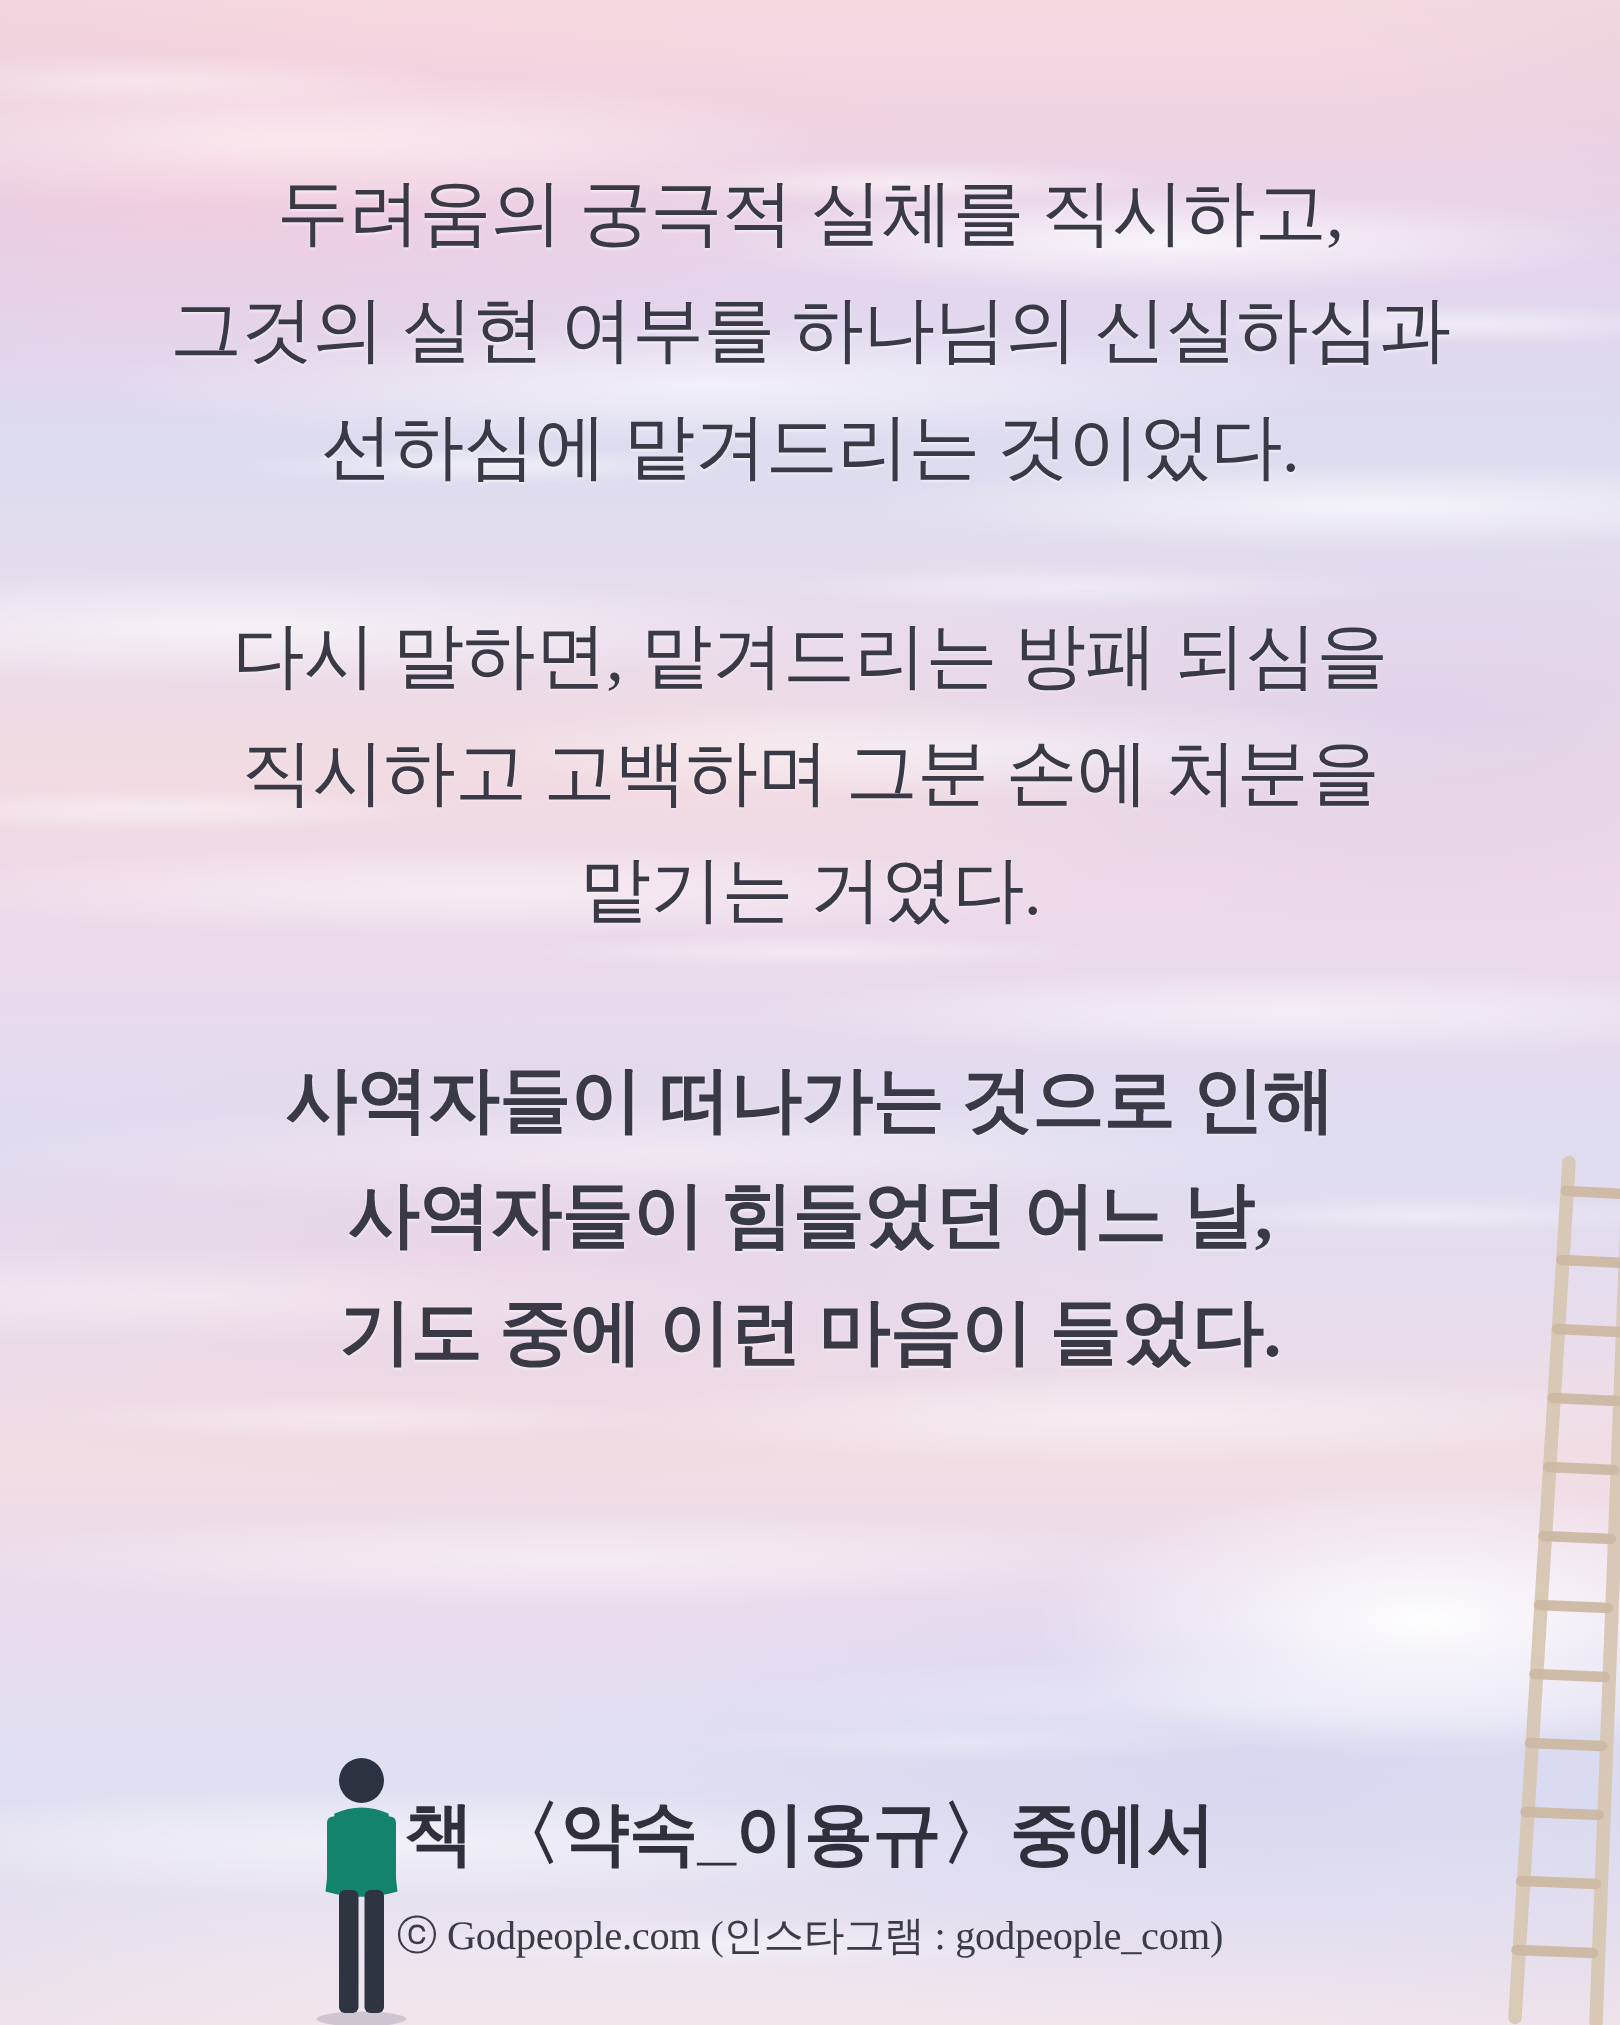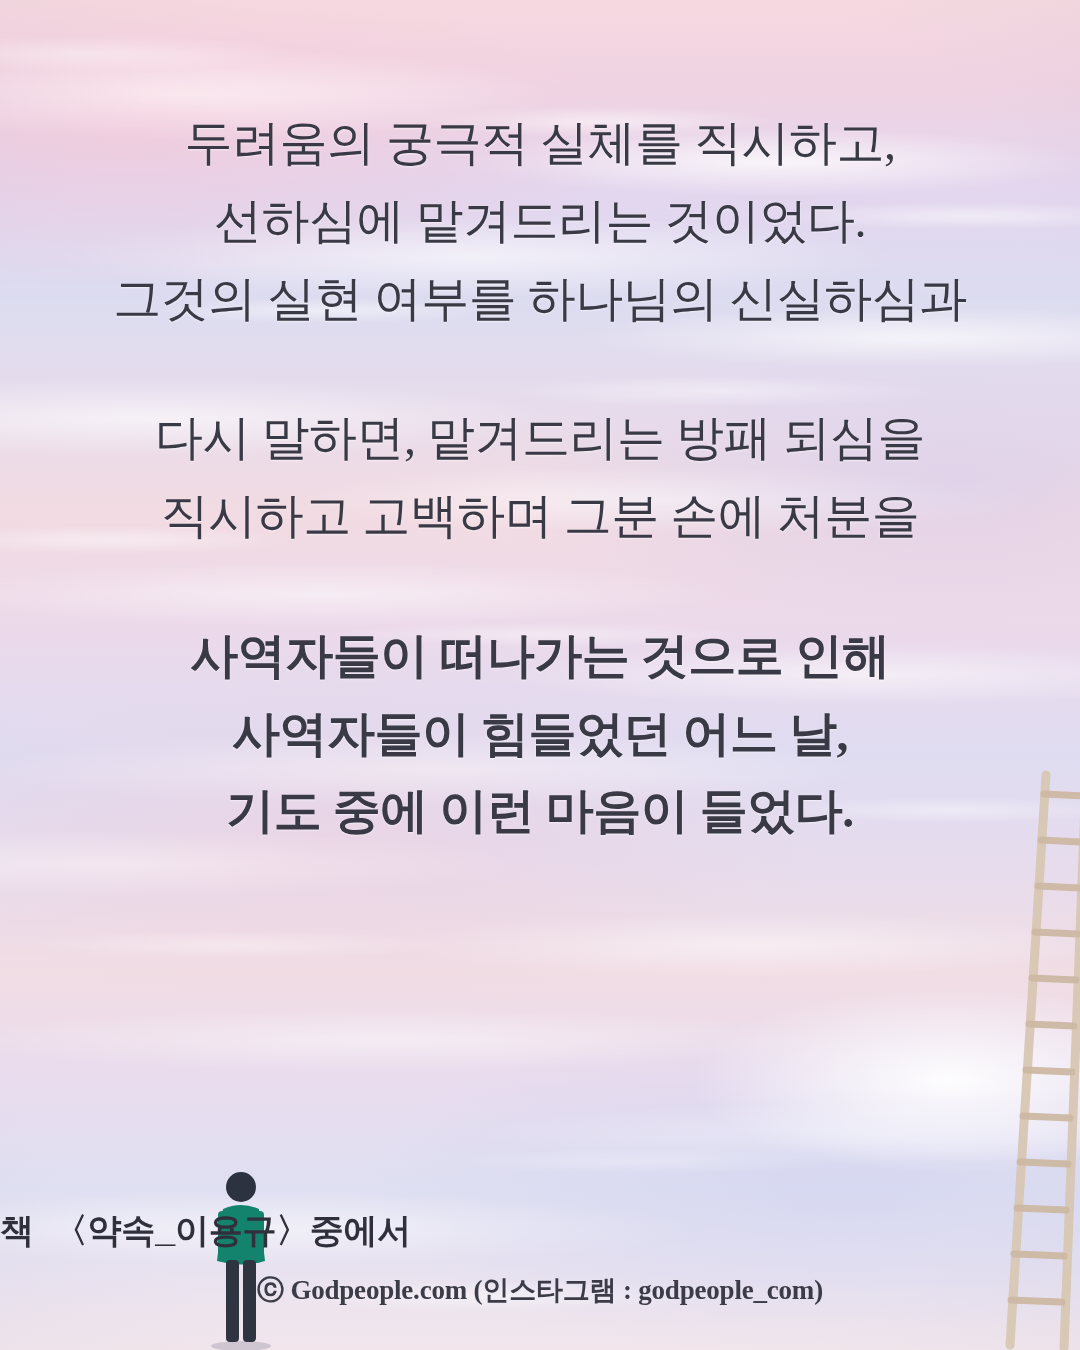--- a/index.html
+++ b/index.html
@@ -126,36 +126,36 @@
   }
   .quote .para { margin: 0 0 62px 0; }
   .quote .para:last-child { margin-bottom: 0; font-weight: bold; }
   .quote .line { display: block; white-space: nowrap; }
 
   .source {
     position: absolute;
     left: 0;
     right: 0;
     bottom: 96px;
-    text-align: left;
-    font-family: Liberation Mono, monospace;
-    font-size: 34px;
+    text-align: center;
+    font-family: Liberation Sans, sans-serif;
+    font-size: 46px;
     font-weight: 700;
     color: #30303c;
     letter-spacing: -0.3px;
   }
   .credit {
     position: absolute;
     left: 0;
     right: 0;
     bottom: 42px;
     text-align: center;
     font-family: "Liberation Serif", serif;
     font-size: 27px;
-    font-weight: 700;
+    font-weight: 400;
     color: #3c3c48;
     letter-spacing: -0.2px;
   }
 </style>
 </head>
 <body>
 
 <div id="card">
 
   <div class="sky sky-base"></div>
@@ -192,26 +192,27 @@
     <path d="M27 44 q18 -8 36 0 l6 52 q-24 7 -48 0 z" fill="#13836d"></path>
     <rect x="22" y="46" width="9" height="50" rx="4" fill="#13836d"></rect>
     <rect x="59" y="46" width="9" height="50" rx="4" fill="#13836d"></rect>
     <rect x="30" y="95" width="13" height="82" rx="4" fill="#2e3440"></rect>
     <rect x="47" y="95" width="13" height="82" rx="4" fill="#2e3440"></rect>
   </svg>
 
   <div class="quote">
     <p class="para">
       <span class="line">두려움의 궁극적 실체를 직시하고,</span>
+      <span class="line">그것의 실현 여부를 하나님의 신실하심과</span>
       <span class="line">선하심에 맡겨드리는 것이었다.</span>
-      <span class="line">그것의 실현 여부를 하나님의 신실하심과</span>
     </p>
     <p class="para">
       <span class="line">다시 말하면, 맡겨드리는 방패 되심을</span>
       <span class="line">직시하고 고백하며 그분 손에 처분을</span>
+      <span class="line">맡기는 거였다.</span>
     </p>
     <p class="para">
       <span class="line">사역자들이 떠나가는 것으로 인해</span>
       <span class="line">사역자들이 힘들었던 어느 날,</span>
       <span class="line">기도 중에 이런 마음이 들었다.</span>
     </p>
   </div>
 
   <div class="source">책 〈약속_이용규〉중에서</div>
   <div class="credit">ⓒ Godpeople.com (인스타그램 : godpeople_com)</div>

